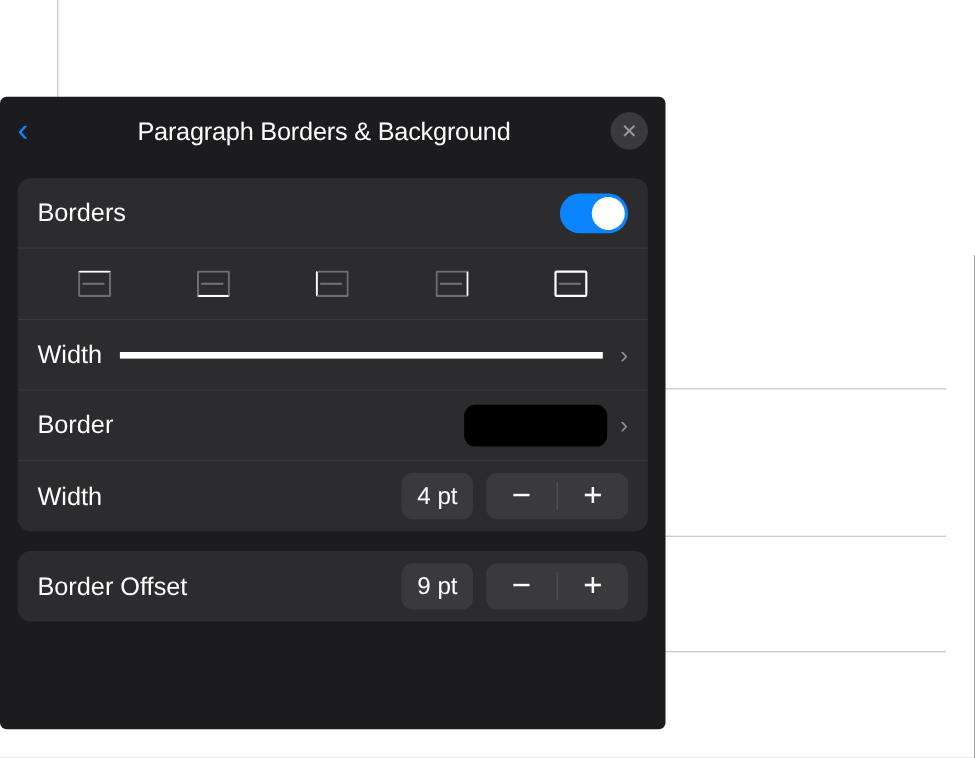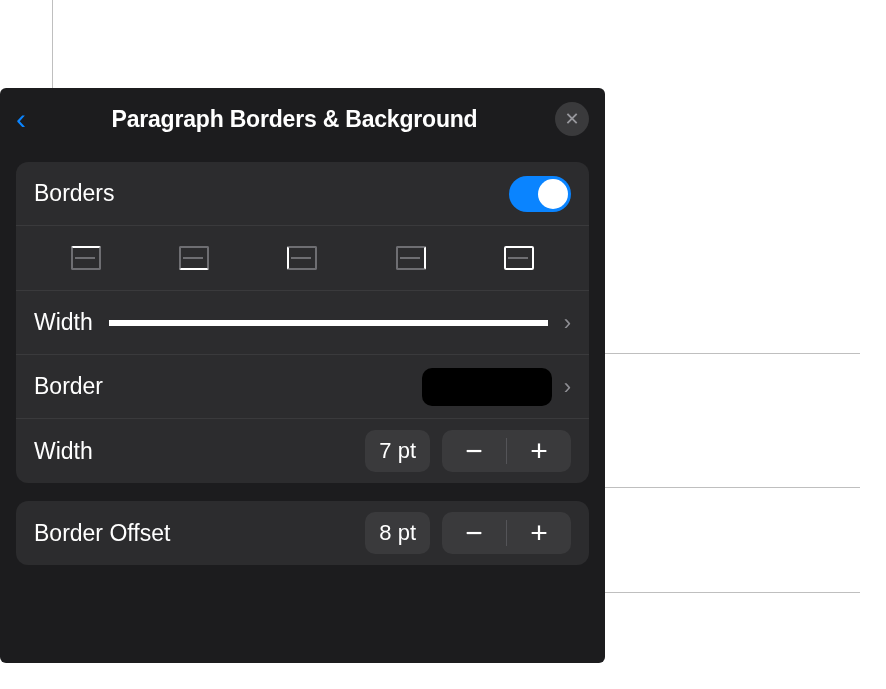--- a/index.html
+++ b/index.html
@@ -35,21 +35,21 @@
       font-size: 30px;
       cursor: pointer;
       line-height: 1;
       padding-right: 8px;
     }
     .title {
       flex: 1;
       text-align: center;
       color: #fff;
       font-size: 23px;
-      font-weight: 700;
+      font-weight: 400;
       letter-spacing: -0.2px;
     }
     .close-btn {
       width: 34px;
       height: 34px;
       border-radius: 50%;
       background: #3a3a3c;
       display: flex;
       align-items: center;
       justify-content: center;
@@ -272,35 +272,35 @@
       <span class="row-label">Border</span>
       <div class="row-content">
         <div class="color-swatch"></div>
         <span class="chevron-right">›</span>
       </div>
     </div>
 
     <div class="row">
       <span class="row-label">Width</span>
       <div class="row-content">
-        <div class="value-box">7 pt</div>
+        <div class="value-box">4 pt</div>
         <div class="stepper">
           <div class="stepper-btn">−</div>
           <div class="stepper-divider"></div>
           <div class="stepper-btn">+</div>
         </div>
       </div>
     </div>
   </div>
 
   <div class="section2">
     <div class="row" style="border-bottom:none">
       <span class="row-label">Border Offset</span>
       <div class="row-content">
-        <div class="value-box">8 pt</div>
+        <div class="value-box">9 pt</div>
         <div class="stepper">
           <div class="stepper-btn">−</div>
           <div class="stepper-divider"></div>
           <div class="stepper-btn">+</div>
         </div>
       </div>
     </div>
   </div>
 </div>
 

